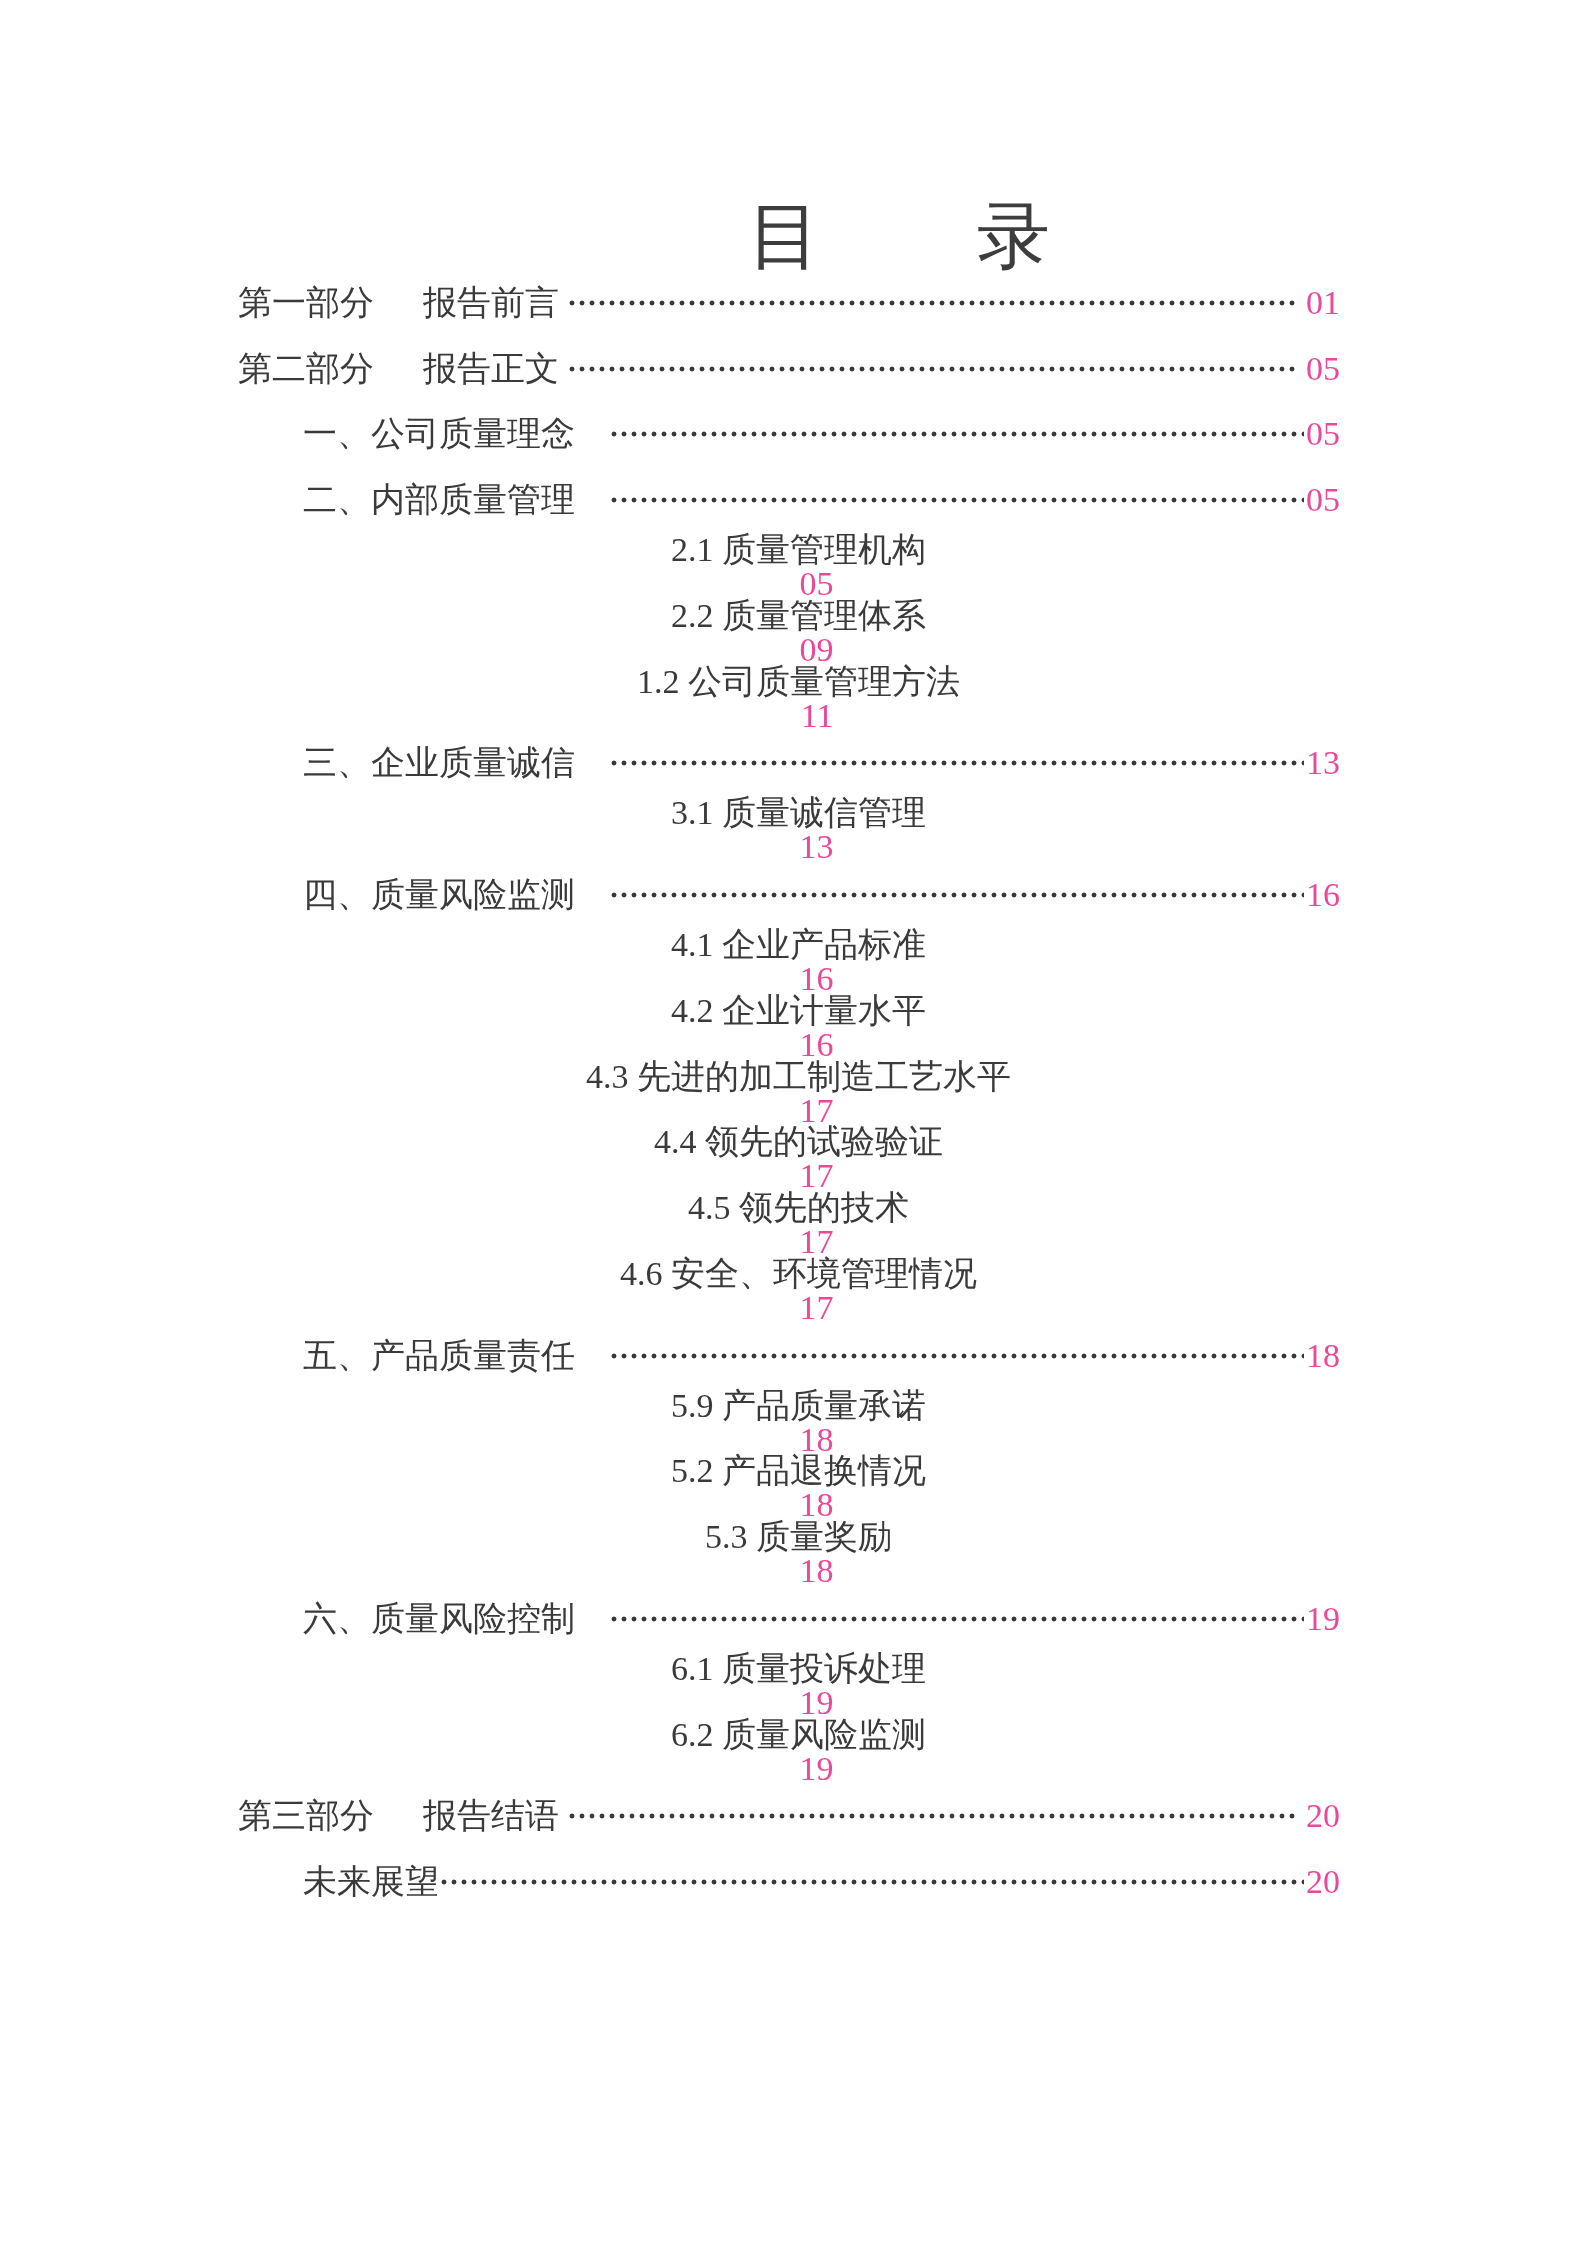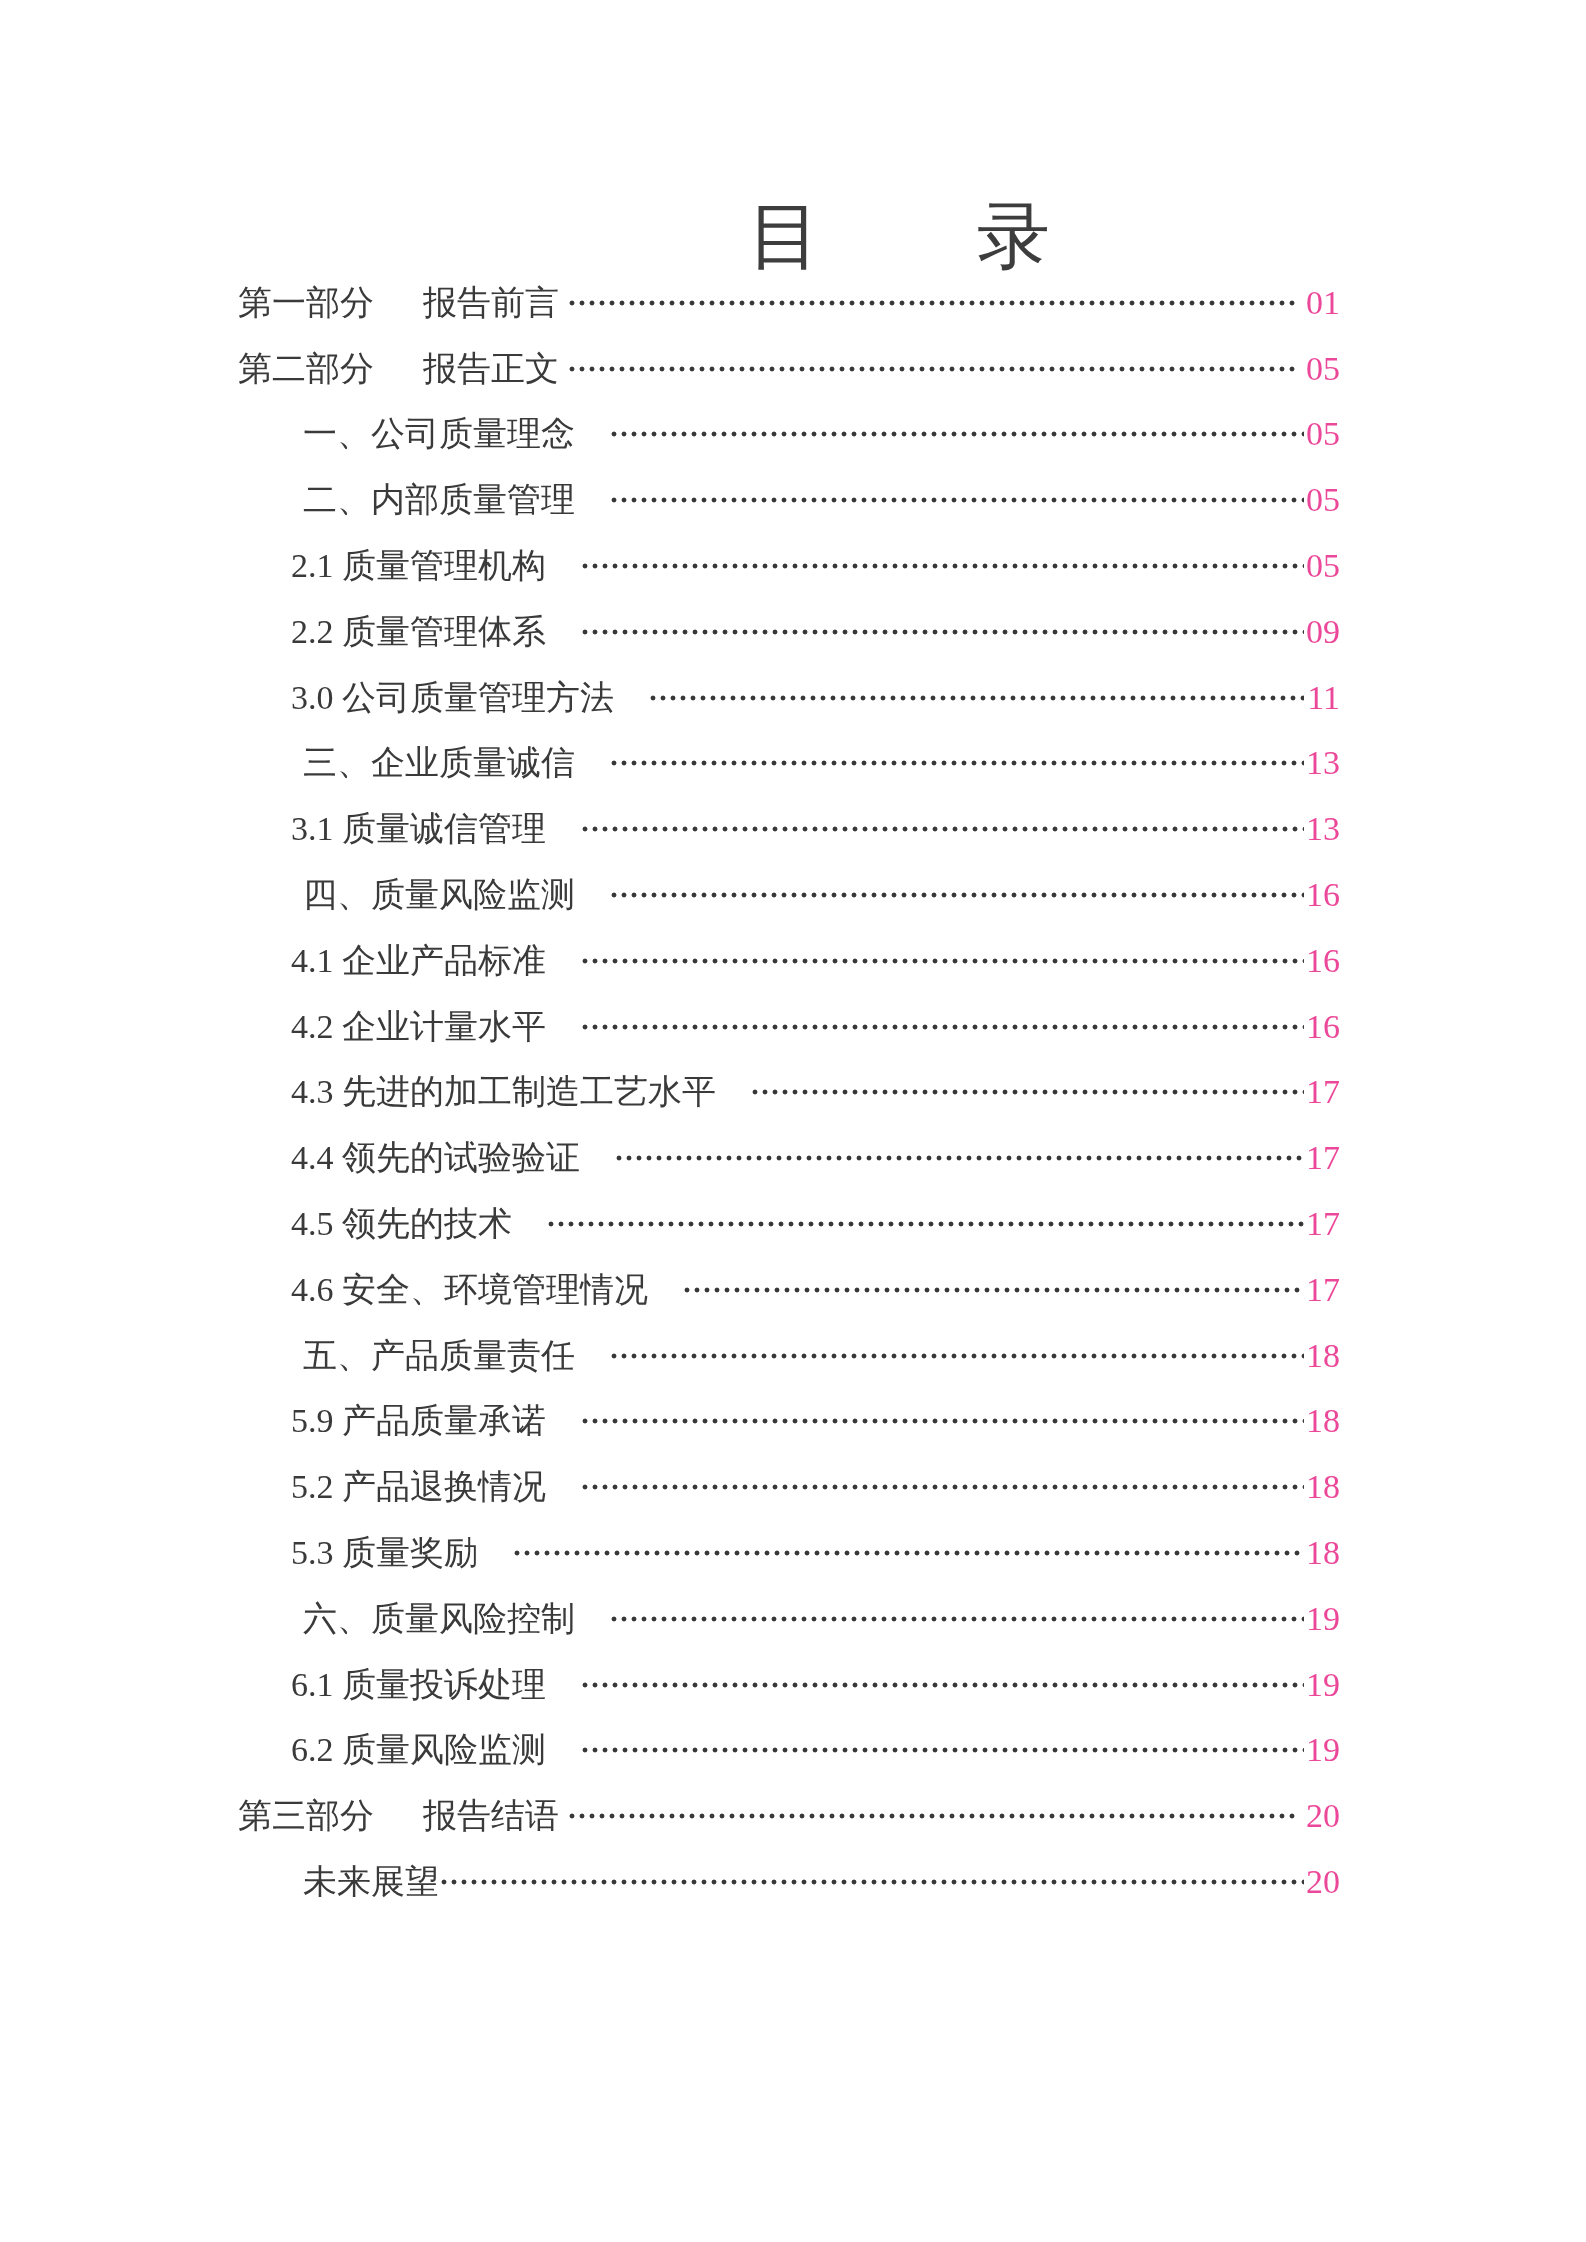--- a/index.html
+++ b/index.html
@@ -38,21 +38,21 @@
     align-items: center;
     height: 65.8px;
     padding-right: 246px;
     font-size: 34px;
     line-height: 1;
     white-space: nowrap;
   }
   .row.part  { padding-left: 238px; gap: 8px; }
   .row.cn    { padding-left: 297px; margin-left: 6px; }
   .row.plain { padding-left: 303px; }
-  .row.num   { padding-left: 291px; }
+  .row.num   { padding-left: 291px; flex-direction: column; }
   .part-label {
     flex: none;
     width: 177px;
   }
   .label { flex: none; }
   .row.cn .label,
   .row.num .label { margin-right: 34px; }
   .dots {
     flex: 1 1 auto;
     align-self: stretch;
@@ -109,21 +109,21 @@
     <span class="page-num">05</span>
   </div>
       <div class="row num">
 
     <span class="label">2.2 质量管理体系</span>
     <span class="dots"></span>
     <span class="page-num">09</span>
   </div>
       <div class="row num">
 
-    <span class="label">3.0 公司质量管理方法</span>
+    <span class="label">1.2 公司质量管理方法</span>
     <span class="dots"></span>
     <span class="page-num">11</span>
   </div>
       <div class="row cn">
 
     <span class="label">三、企业质量诚信</span>
     <span class="dots"></span>
     <span class="page-num">13</span>
   </div>
       <div class="row num">

